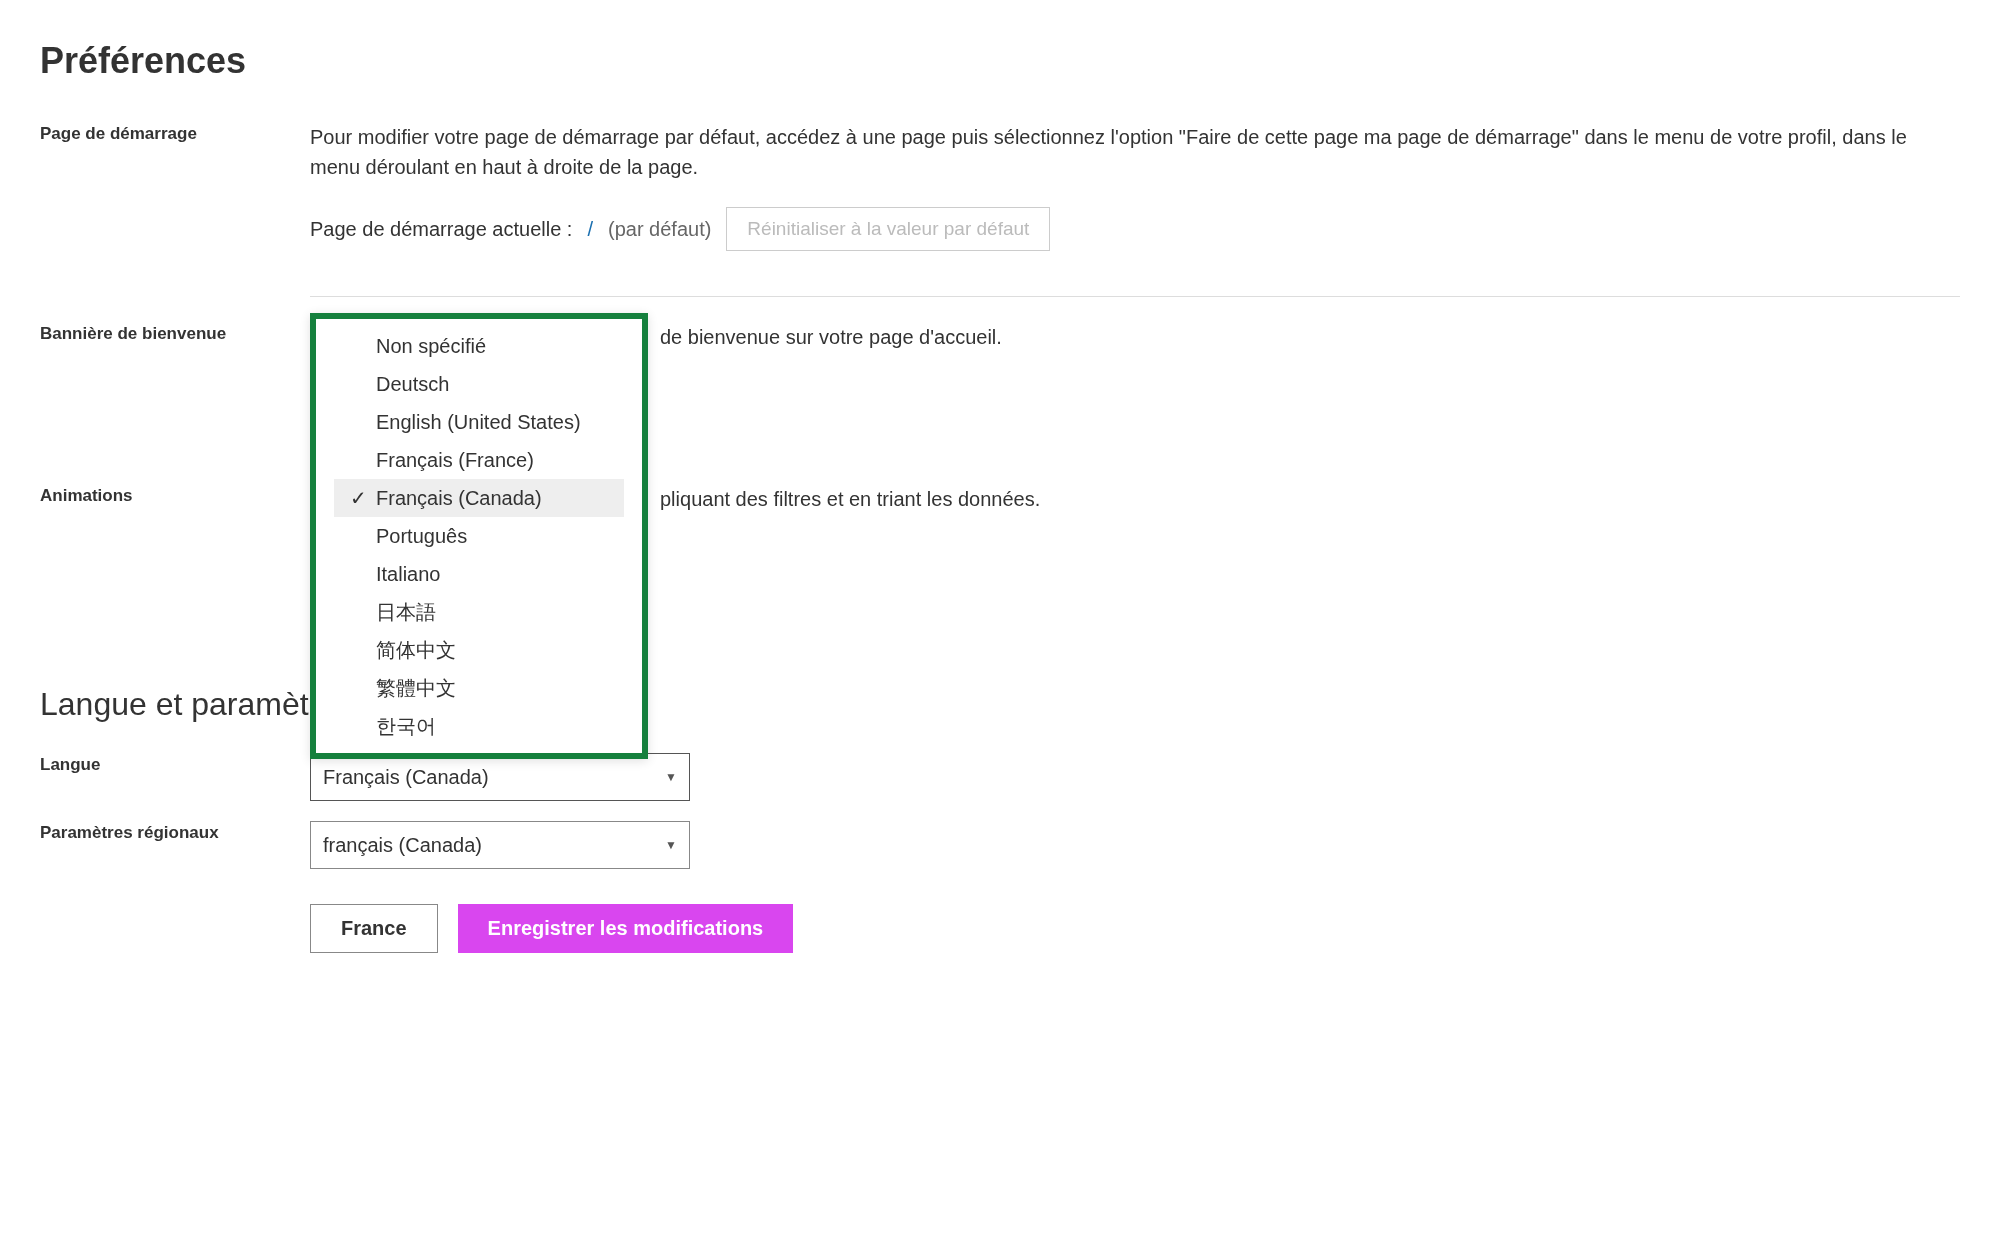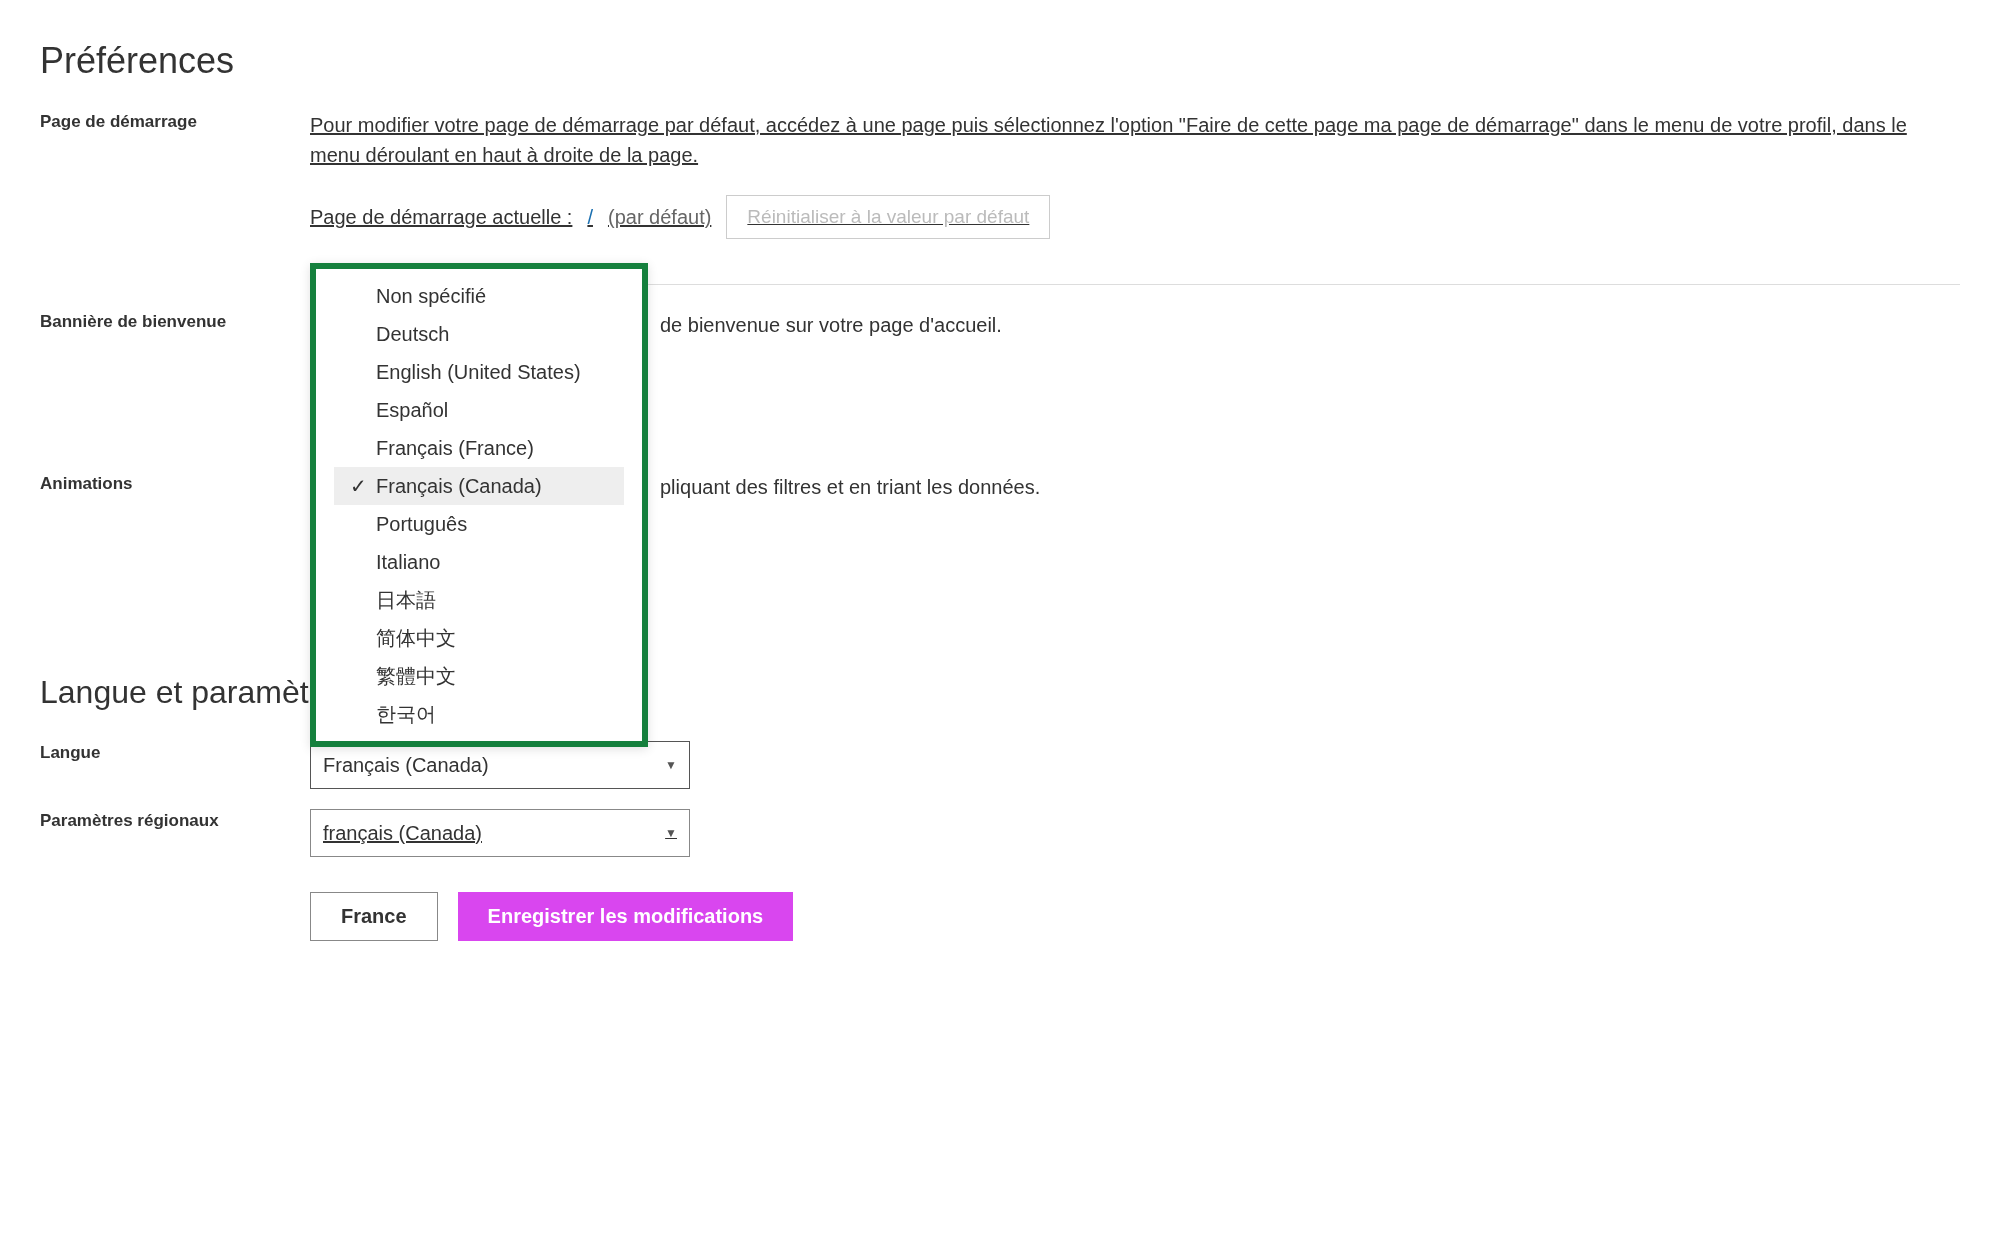--- a/index.html
+++ b/index.html
@@ -5,23 +5,23 @@
     * { margin: 0; padding: 0; box-sizing: border-box; }
     body {
       font-family: -apple-system, BlinkMacSystemFont, "Segoe UI", Arial, sans-serif;
       background: #fff;
       color: #333;
       padding: 40px;
       font-size: 20px;
     }
     h1 {
       font-size: 36px;
-      font-weight: 400;
-      color: #333;
-      margin-bottom: 28px;
+      font-weight: 700;
+      color: #333;
+      margin-bottom: 40px;
     }
     h2 {
       font-size: 32px;
       font-weight: 400;
       color: #333;
       margin-top: 40px;
       margin-bottom: 30px;
     }
     .row {
       display: flex;
@@ -33,21 +33,20 @@
       flex-shrink: 0;
       font-weight: 700;
       padding-top: 2px;
       font-size: 17px;
     }
     .content-col {
       flex: 1;
       font-size: 20px;
       line-height: 1.5;
       color: #333;
-      text-decoration: underline;
     }
     .start-page-desc {
       margin-bottom: 25px;
     }
     .start-page-current {
       display: flex;
       align-items: center;
       gap: 15px;
       margin-bottom: 25px;
     }
@@ -197,21 +196,20 @@
 <h2>Langue et paramètres</h2>
 
 <div class="row">
   <div class="label-col">Langue</div>
   <div class="content-col">
     <div class="dropdown-wrapper">
       <div class="dropdown-menu" id="lang-menu">
           <div class="dropdown-item">Non spécifié</div>
           <div class="dropdown-item">Deutsch</div>
           <div class="dropdown-item">English (United States)</div>
-          <div class="dropdown-item">Español</div>
           <div class="dropdown-item">Français (France)</div>
           <div class="dropdown-item selected">Français (Canada)</div>
           <div class="dropdown-item">Português</div>
           <div class="dropdown-item">Italiano</div>
           <div class="dropdown-item">日本語</div>
           <div class="dropdown-item">简体中文</div>
           <div class="dropdown-item">繁體中文</div>
           <div class="dropdown-item">한국어</div>
         </div>
       <div class="select-box active">

